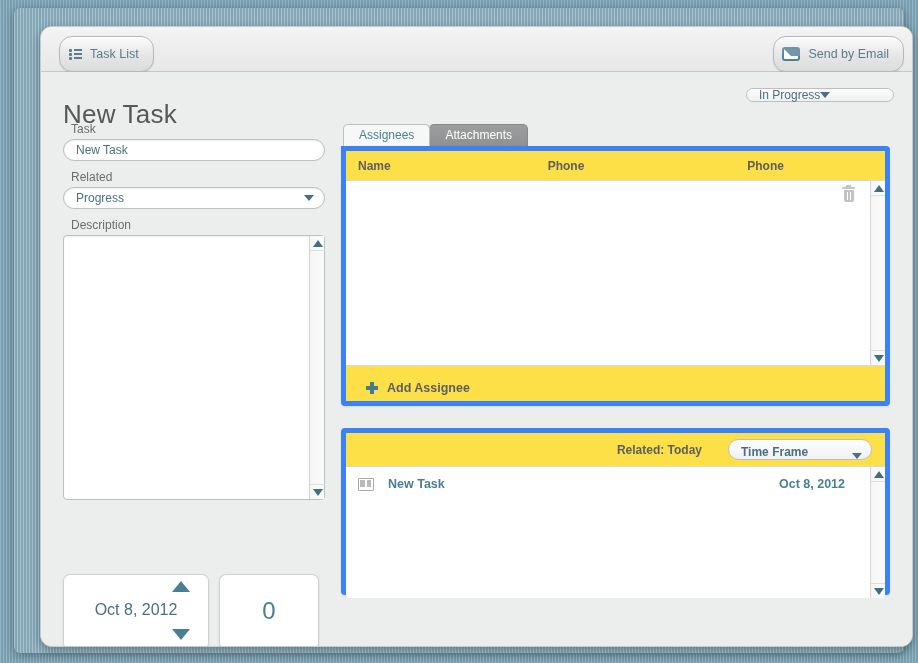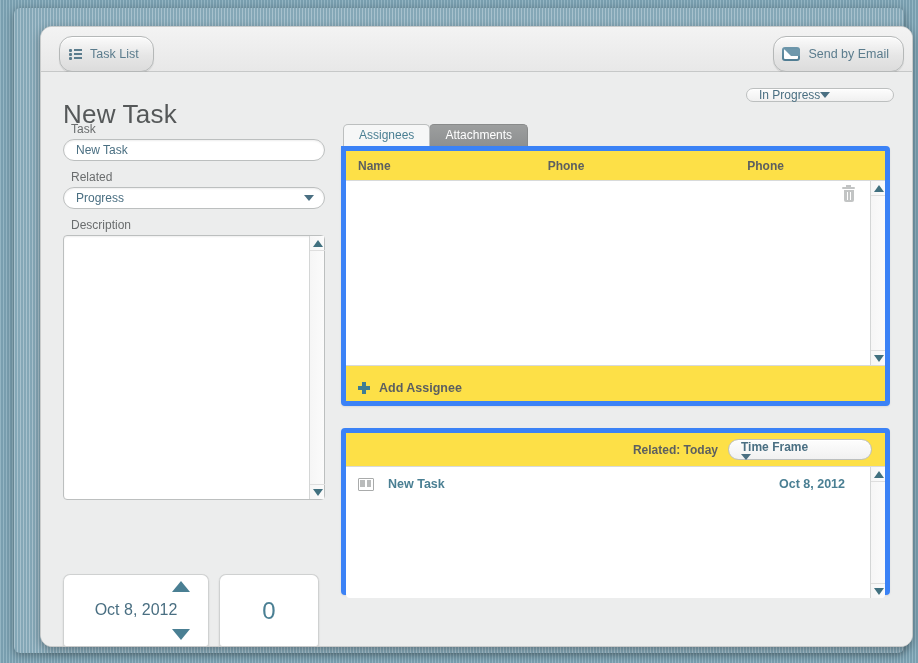--- a/index.html
+++ b/index.html
@@ -372,21 +372,21 @@
     content: ""; position: absolute; top: 2px;
     width: 1px; height: 8px; background: #fff;
   }
   #trash-icon .can:before { left: 3px; }
   #trash-icon .can:after { left: 6px; }
 
   #add-row {
     height: 44px;
     display: flex;
     align-items: center;
-    padding-left: 12px;
+    padding-left: 20px;
     cursor: pointer;
   }
   .plus-icon {
     width: 12px; height: 12px; position: relative; margin-right: 9px;
   }
   .plus-icon:before, .plus-icon:after {
     content: ""; position: absolute; background: #3f7d93;
   }
   .plus-icon:before { left: 4px; top: 0; width: 4px; height: 12px; }
   .plus-icon:after { left: 0; top: 4px; width: 12px; height: 4px; }
@@ -400,32 +400,31 @@
   }
   #related-head {
     height: 34px;
     display: flex;
     align-items: center;
     justify-content: flex-end;
     padding-right: 13px;
     border-bottom: 1px solid #d8dada;
     box-sizing: border-box;
   }
-  #related-label { font-size: 12px; color: #5c5f60; margin-right: 10px; }
+  #related-label { font-size: 12px; color: #5c5f60; margin-right: 26px; }
   #timeframe-select {
     width: 144px; height: 21px;
     border-radius: 11px;
     border: 1px solid #bcbfbf;
     background: linear-gradient(to bottom, #fdfdfd, #f1f1f1);
     box-shadow: 0 1px 0 rgba(255,255,255,0.9) inset;
-    display: flex; align-items: flex-start; justify-content: space-between;
+    display: flex; align-items: flex-end; justify-content: space-between;
     padding: 0 9px 0 12px;
     box-sizing: border-box;
     cursor: pointer;
-    flex-direction: column;
   }
   #timeframe-select .sel-text { font-size: 12px; color: #4a6f82; }
 
   #related-body {
     position: relative;
     height: 131px;
     background: #fff;
     overflow: hidden;
     border-radius: 0 0 4px 4px;
   }

